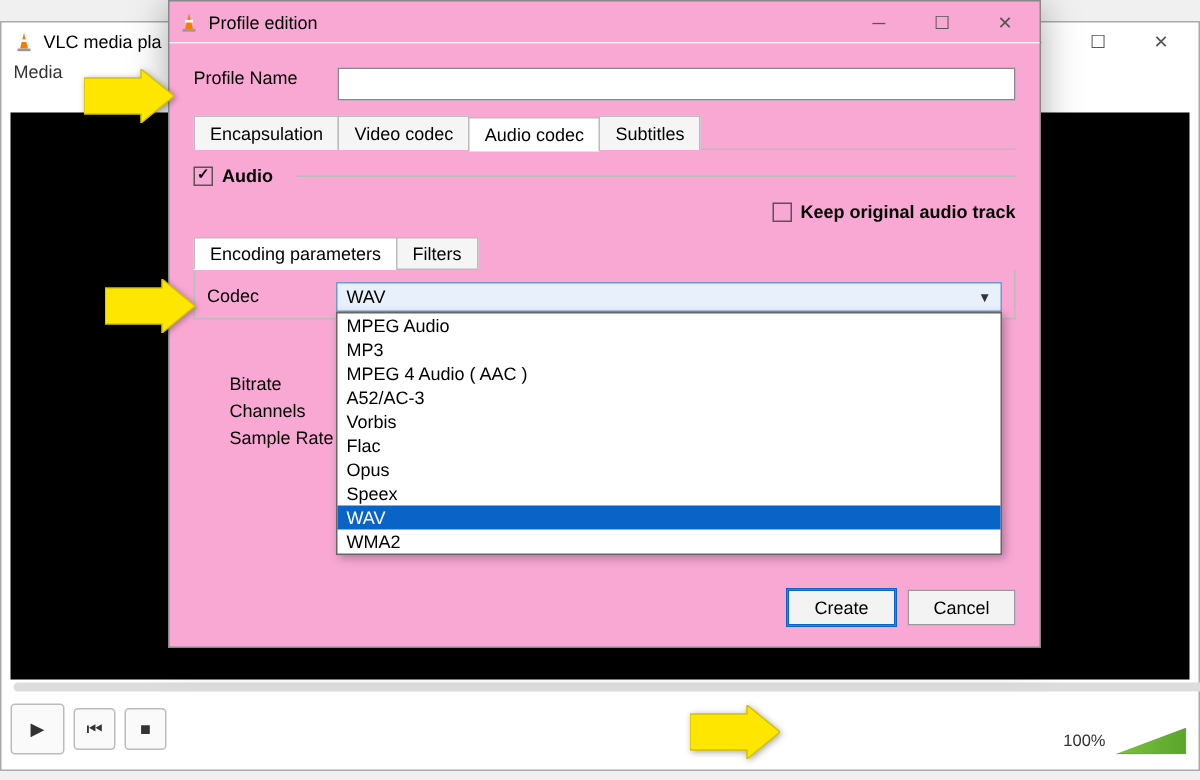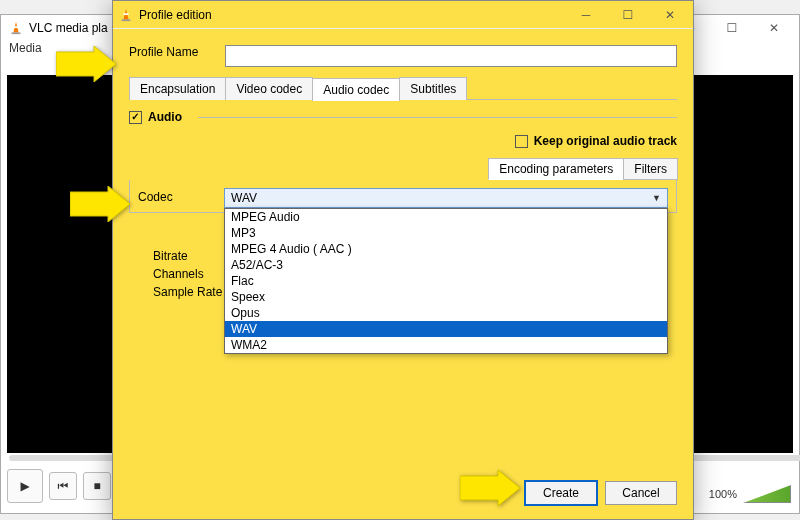--- a/index.html
+++ b/index.html
@@ -15,39 +15,39 @@
   .bgvideo { position:absolute; left:6px; right:6px; top:60px; bottom:60px; background:#000; }
   .bgctrls { position:absolute; left:6px; right:6px; bottom:4px; height:46px; display:flex; align-items:center; gap:6px; }
   .slider { width:100%; height:6px; background:#ddd; position:absolute; left:8px; right:8px; bottom:52px; border-radius:3px;}
   .cbtn { width:28px; height:28px; border:1px solid #bbb; background:#fafafa; display:flex; align-items:center; justify-content:center; color:#333; border-radius:3px; }
   .cbtn.play{ width:36px; height:34px;}
   .vol { position:absolute; right:8px; bottom:10px; display:flex; align-items:center; gap:6px;}
   .voltxt{font-size:11px;color:#333;}
   .voltri{width:48px;height:18px;background:linear-gradient(to right,#7fc241,#5aa52c);clip-path:polygon(0 100%,100% 0,100% 100%);border:1px solid #888;}
 
   
-  .dlg { position:absolute; left:112px; top:0; width:582px; height:520px; background:#fde047; border:1px solid #888; box-shadow:0 4px 24px rgba(0,0,0,.35); }
+  .dlg { position:absolute; left:112px; top:0; width:582px; height:432px; background:#f9a8d4; border:1px solid #888; box-shadow:0 4px 24px rgba(0,0,0,.35); }
   .dlgtitle { height:28px; display:flex; align-items:center; padding:0 6px; gap:6px; border-bottom:1px solid #eee;}
   .dlgtitle .txt{flex:1;}
   .dlgbody{ position:absolute; left:16px; right:16px; top:34px; bottom:52px; }
   .row{display:flex; gap:10px; margin:10px 0;}
   .lblcol{width:86px;}
   .pinput{flex:1;height:22px;border:1px solid #888;padding:0 4px;}
   
   .otabs{display:flex;margin-top:6px;}
   .otab{padding:4px 10px;border:1px solid #bbb;border-bottom:none;background:#f5f5f5;margin-right:-1px;cursor:default;}
   .otab.active{background:#fff;position:relative;top:1px;}
   .otabline{border-top:1px solid #bbb;margin-top:-1px;}
   
   .ck{display:flex;align-items:center;gap:6px;margin:10px 0;font-weight:bold;}
   .ckbox{width:13px;height:13px;border:1px solid #555;display:flex;align-items:center;justify-content:center;font-size:10px;line-height:1;}
   .ckbox.checked::after{content:"✓";}
   .grline{border-top:1px solid #bbb;flex:1;margin-left:10px;}
   
-  .itabs{display:flex;margin-top:4px;justify-content:flex-end;}
+  .itabs{display:flex;margin-top:4px;}
   .itab{padding:3px 10px;border:1px solid #bbb;background:#f5f5f5;margin-right:-1px;}
   .itab.active{background:#fff;border-bottom:1px solid #fff;}
   .itabbox{border:1px solid #bbb;border-top:none;padding:0;}
   .paramrow{display:flex;align-items:flex-start;padding:8px 8px 4px 8px;gap:6px;}
   .paramrow .pl{width:80px;padding-top:2px;}
   
   .dd{position:relative;flex:1;}
   .ddsel{height:20px;border:1px solid #6b9bd1;background:#e8f1fb;display:flex;align-items:center;padding:0 6px;justify-content:space-between;}
   .ddarrow{font-size:9px;color:#333;}
   .ddlist{position:absolute;left:0;right:0;top:20px;border:1px solid #666;background:#fff;box-shadow:2px 2px 6px rgba(0,0,0,.3);z-index:5;}
@@ -143,23 +143,24 @@
         <div class="dd">
           <div class="ddsel">
             <span>WAV</span>
             <span class="ddarrow">▼</span>
           </div>
           <div class="ddlist">
             <div class="ddi">MPEG Audio</div>
             <div class="ddi">MP3</div>
             <div class="ddi">MPEG 4 Audio ( AAC )</div>
             <div class="ddi">A52/AC-3</div>
+            <div class="ddi">Vorbis</div>
             <div class="ddi">Flac</div>
+            <div class="ddi">Opus</div>
             <div class="ddi">Speex</div>
-            <div class="ddi">Opus</div>
             <div class="ddi sel">WAV</div>
             <div class="ddi">WMA2</div>
           </div>
         </div>
       </div>
     </div>
 
     <div class="sidelabels">
       <span>Bitrate</span>
       <span>Channels</span>

